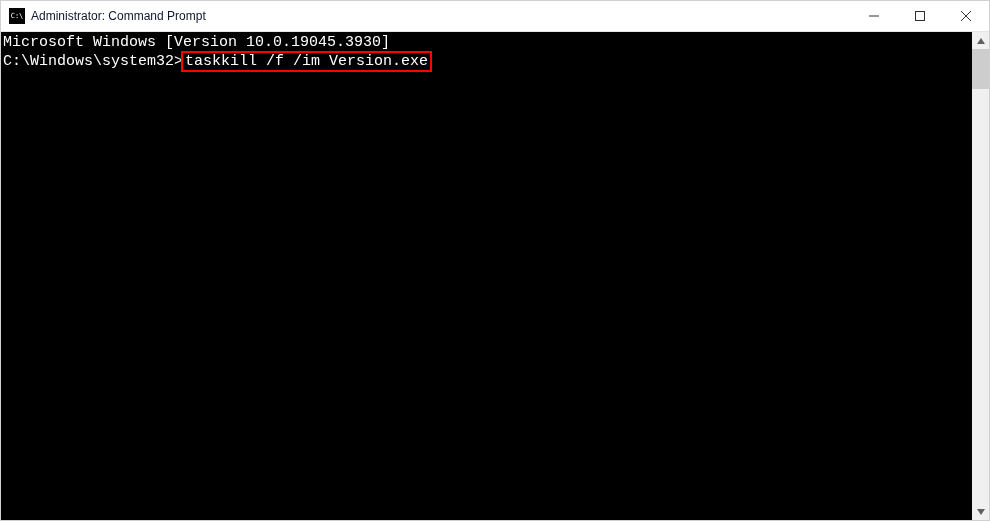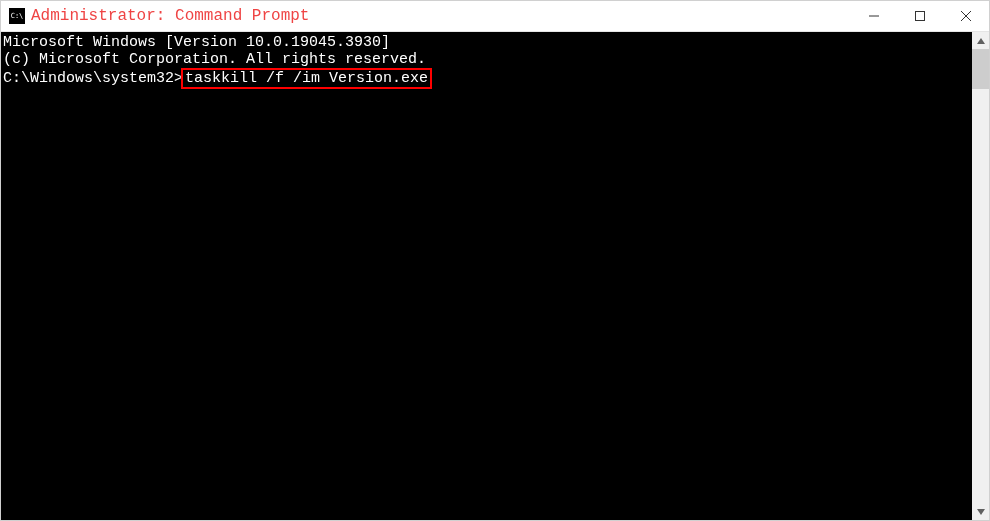--- a/index.html
+++ b/index.html
@@ -34,24 +34,23 @@
       justify-content: center;
     }
     .titlebar-icon::after {
       content: "C:\\";
       color: #fff;
       font-size: 7px;
       font-family: monospace;
       line-height: 1;
     }
     .titlebar-title {
-      font-size: 16px;
-      color: #ef4444;
+      font-size: 12px;
+      color: #0f172a;
       flex: 1;
-      font-family: Liberation Mono, monospace;
     }
     .win-controls {
       display: flex;
       height: 100%;
     }
     .win-btn {
       width: 46px;
       height: 100%;
       display: flex;
       align-items: center;
@@ -136,21 +135,21 @@
     <div class="win-btn">
       <svg viewBox="0 0 10 10">
           <line x1="0" y1="0" x2="10" y2="10" stroke="currentColor" stroke-width="1"></line>
           <line x1="10" y1="0" x2="0" y2="10" stroke="currentColor" stroke-width="1"></line>
         </svg>
     </div>
   </div>
 </div>
 
 <div class="terminal-wrap">
-  <div class="terminal"><span class="line">Microsoft Windows [Version 10.0.19045.3930]</span><span class="line">(c) Microsoft Corporation. All rights reserved.</span><span class="line"></span><span class="line"><span>C:\Windows\system32&gt;</span><span class="highlight-box"><span>taskkill /f /im Version.exe</span></span></span></div>
+  <div class="terminal"><span class="line">Microsoft Windows [Version 10.0.19045.3930]</span><span class="line"></span><span class="line"><span>C:\Windows\system32&gt;</span><span class="highlight-box"><span>taskkill /f /im Version.exe</span></span></span></div>
   <div class="scrollbar">
     <div class="scroll-arrow up">
       <svg width="8" height="6" viewBox="0 0 8 6">
           <path d="M4 0 L8 6 L0 6 Z" fill="#606060"></path>
         </svg>
     </div>
     <div class="scroll-thumb"></div>
     <div class="scroll-arrow down">
       <svg width="8" height="6" viewBox="0 0 8 6">
           <path d="M4 6 L8 0 L0 0 Z" fill="#606060"></path>

